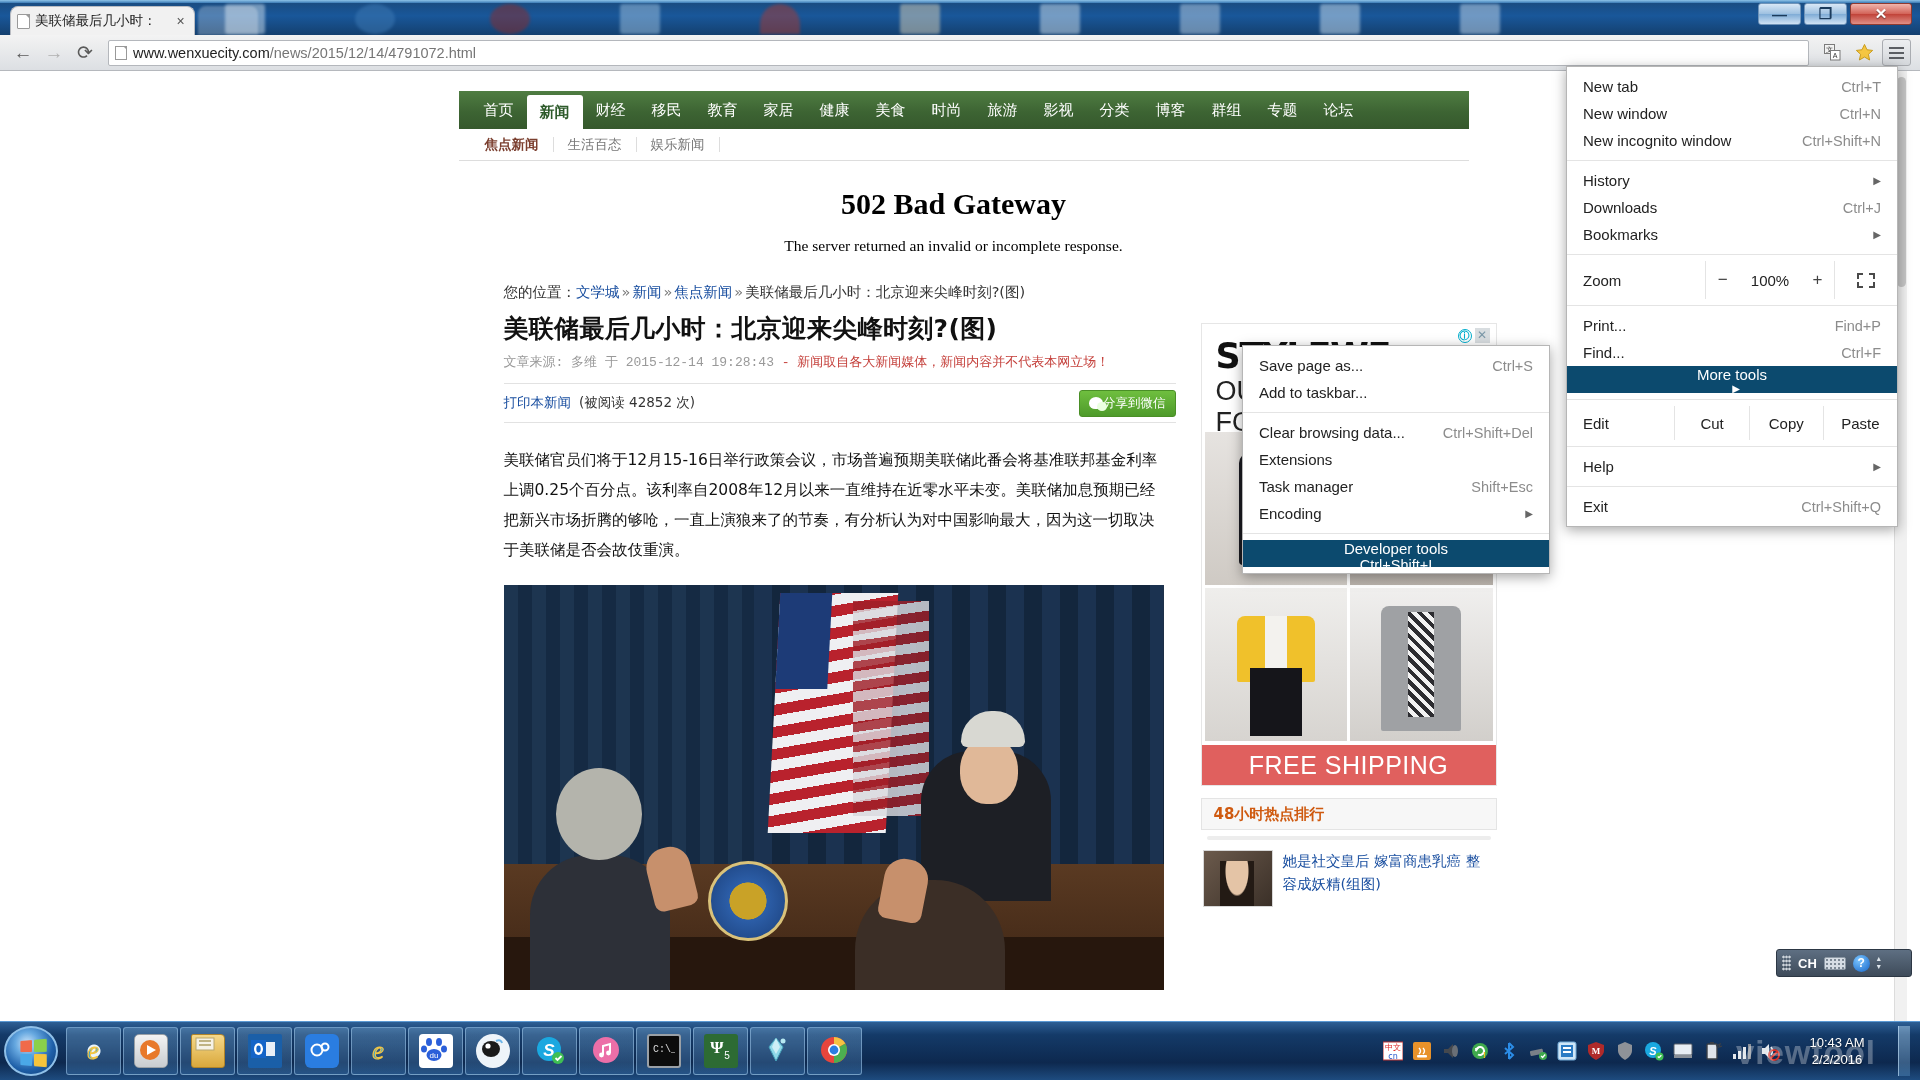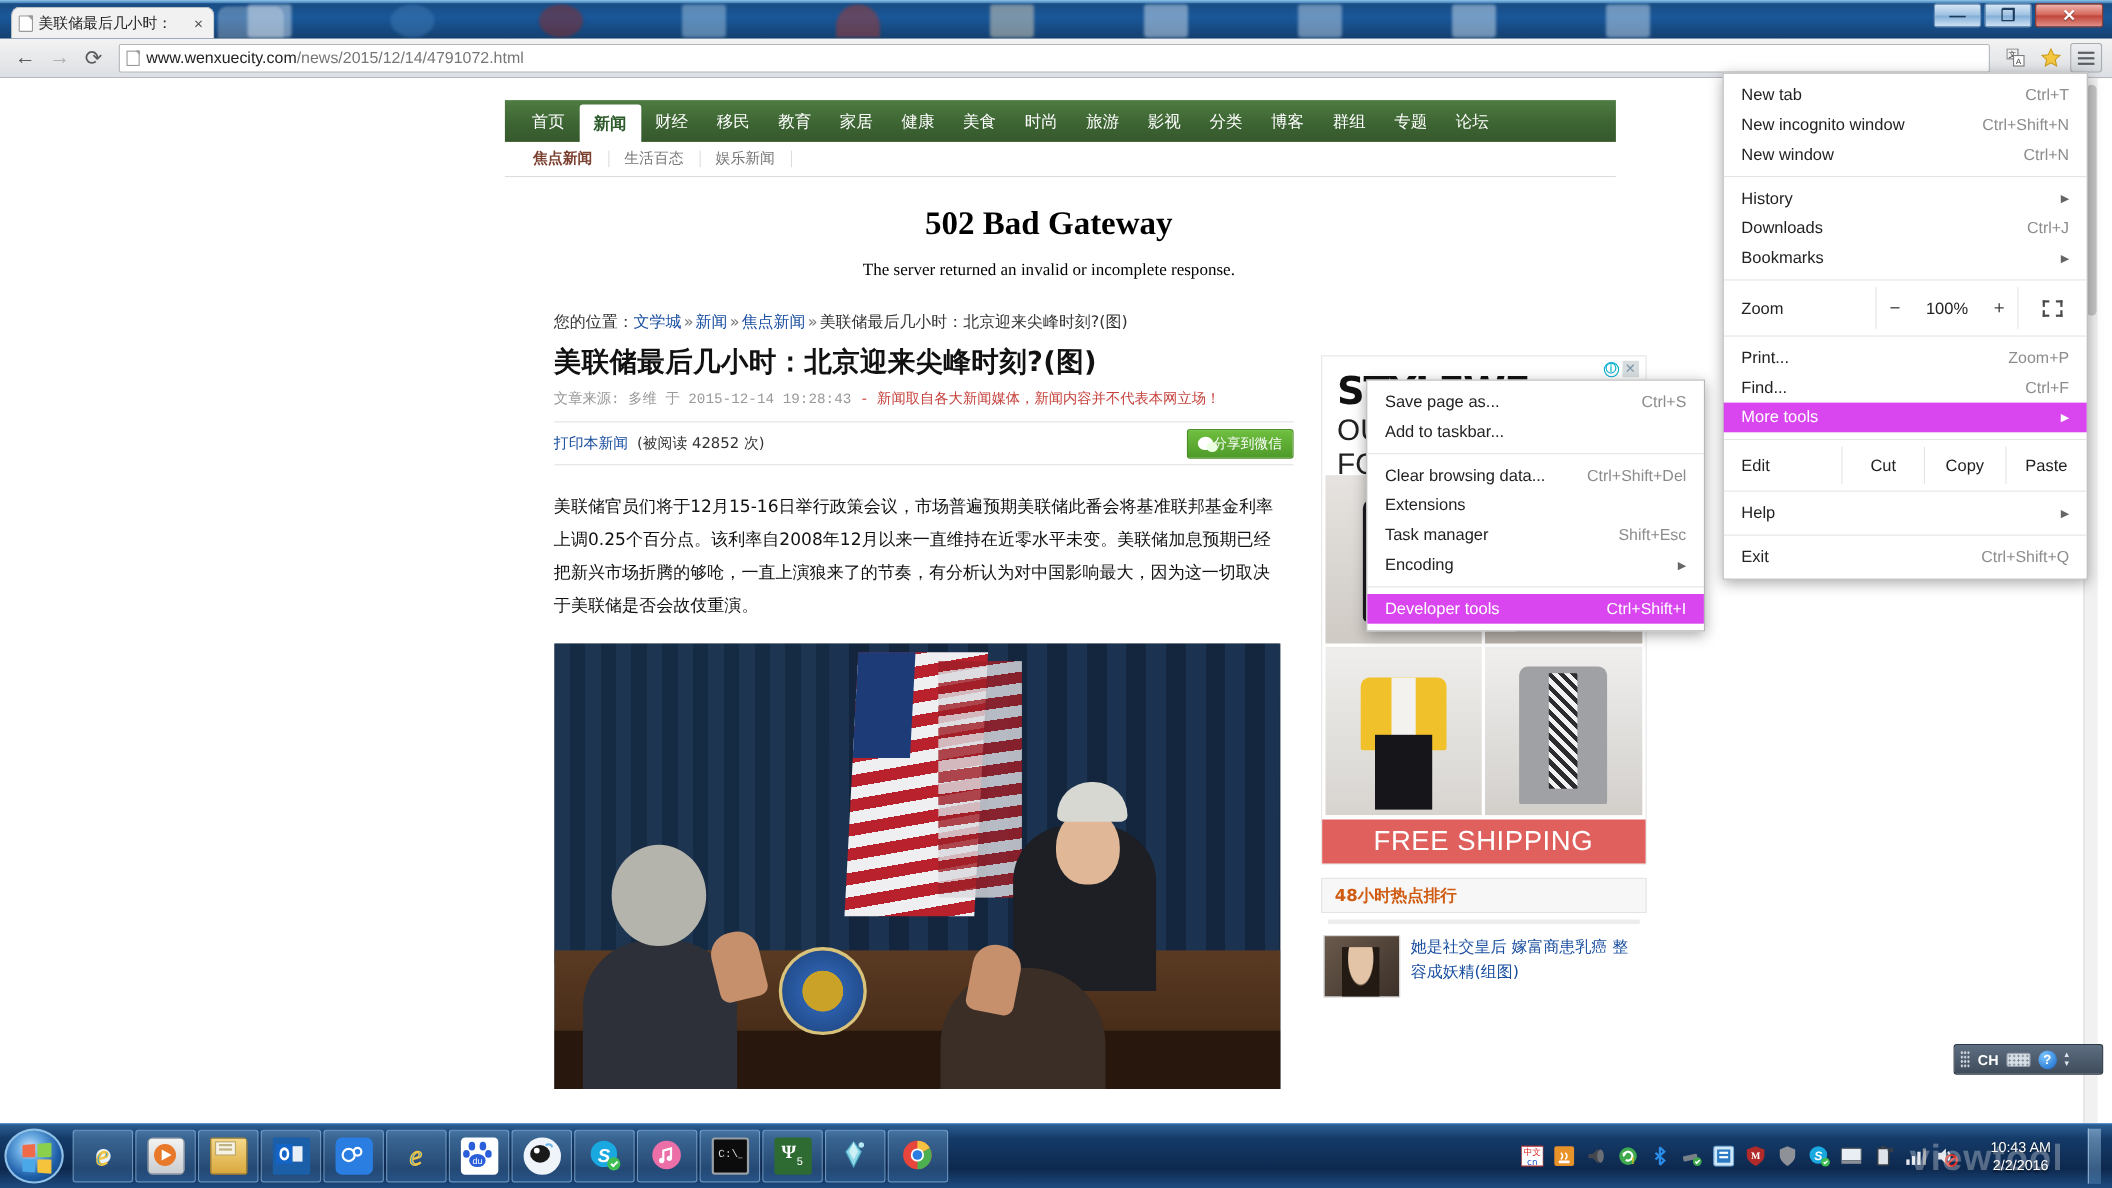--- a/index.html
+++ b/index.html
@@ -381,21 +381,21 @@
     box-shadow: 0 3px 12px rgba(0,0,0,.35); z-index: 60;
     padding: 6px 0; font-size: 15px; color: #222;
   }
   .mi {
     height: 27px; display: flex; align-items: center; padding: 0 16px;
     cursor: pointer; position: relative;
   }
   .mi .label { flex: 1; white-space: nowrap; }
   .mi .accel { color: #8c8c8c; font-size: 14.5px; }
   .mi .arrow { color: #666; font-size: 10px; margin-left: 8px; }
-  .mi.sel { background: #d946ef; color: #fff; }
+  .mi.sel { background: #0c4a6e; color: #fff; flex-direction: column; }
   .mi.sel .accel, .mi.sel .arrow { color: #fff; }
   .msep { height: 1px; background: #e4e4e4; margin: 6px 0; }
   #zoom-row { display: flex; align-items: stretch; height: 38px; }
   #zoom-row .zlabel { flex: 1; display: flex; align-items: center; padding-left: 16px; }
   #zoom-ctl {
     width: 130px; display: flex; align-items: center; justify-content: space-around;
     border-left: 1px solid #e4e4e4; border-right: 1px solid #e4e4e4;
   }
   #zoom-ctl .z { cursor: pointer; font-size: 17px; color: #444; }
   #zoom-ctl .zval { font-size: 15px; }
@@ -676,26 +676,26 @@
       </div>
     </div>
   </div>
 
   <div id="chrome-menu">
     <div class="mi">
       <span class="label">New tab</span>
       <span class="accel">Ctrl+T</span>
     </div>
     <div class="mi">
+      <span class="label">New window</span>
+      <span class="accel">Ctrl+N</span>
+    </div>
+    <div class="mi">
       <span class="label">New incognito window</span>
       <span class="accel">Ctrl+Shift+N</span>
-    </div>
-    <div class="mi">
-      <span class="label">New window</span>
-      <span class="accel">Ctrl+N</span>
     </div>
     <div class="msep"></div>
     <div class="mi">
       <span class="label">History</span>
       <span class="arrow">▶</span>
     </div>
     <div class="mi">
       <span class="label">Downloads</span>
       <span class="accel">Ctrl+J</span>
     </div>
@@ -716,21 +716,21 @@
             <span></span>
             <span></span>
             <span></span>
             <span></span>
           </div>
       </div>
     </div>
     <div class="msep"></div>
     <div class="mi">
       <span class="label">Print...</span>
-      <span class="accel">Zoom+P</span>
+      <span class="accel">Find+P</span>
     </div>
     <div class="mi">
       <span class="label">Find...</span>
       <span class="accel">Ctrl+F</span>
     </div>
     <div class="mi sel">
       <span class="label">More tools</span>
       <span class="arrow">▶</span>
     </div>
     <div class="msep"></div>

